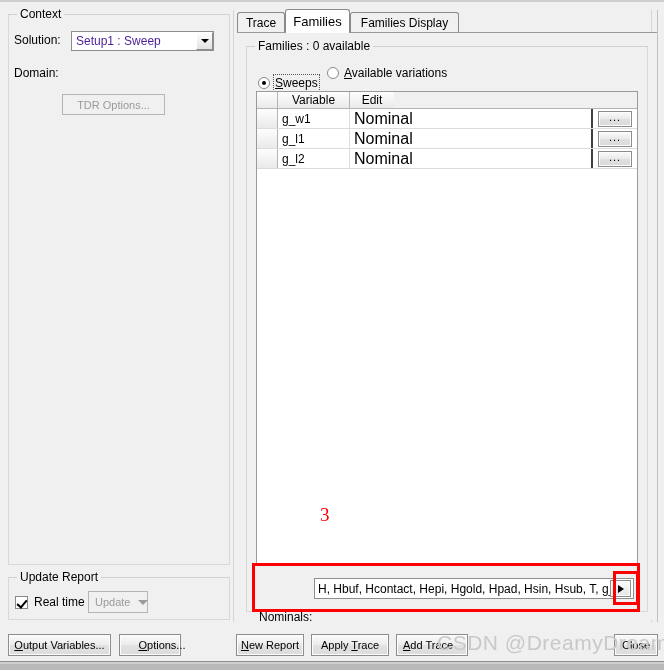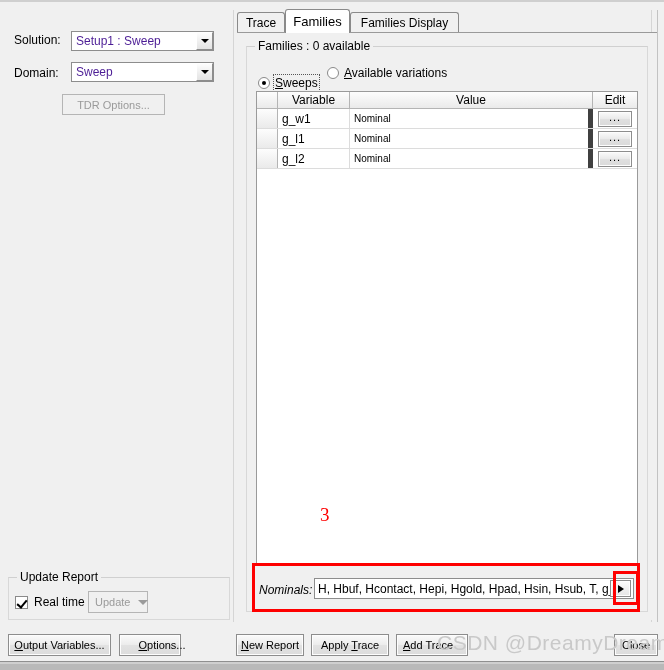--- a/index.html
+++ b/index.html
@@ -279,24 +279,24 @@
     box-sizing: border-box;
     border-right: 1px solid #dcdcdc;
     display: flex; align-items: center;
     padding-left: 4px;
     flex: 0 0 auto;
     font-size: 12px;
   }
   .gr-val {
     flex: 1 1 auto;
     box-sizing: border-box;
-    border-right: 5px solid #404040;
+    border-right: 2px solid #404040;
     display: flex; align-items: center;
     padding-left: 4px;
-    font-size: 10px;
+    font-size: 16px;
     overflow: hidden;
   }
   .gr-edit {
     width: 44px;
     flex: 0 0 auto;
     box-sizing: border-box;
     display: flex;
     align-items: center;
     justify-content: center;
   }
@@ -350,38 +350,35 @@
     position: absolute;
     width: 1px;
     background: #d5d5d5;
   }
 </style>
 </head>
 <body>
 
 <div id="root">
 
+  <div class="groupbox" style="left:8px; top:14px; width:222px; height:551px;">
+    <span class="gb-title">Context</span>
+  </div>
 
   <span class="label" style="left:14px; top:33px;">Solution:</span>
 
   <div class="combo" style="left:71px; top:31px; width:143px; height:20px;">
     <span class="combo-text">Setup1 : Sweep</span>
     <span class="combo-btn">
       <span class="arrow-down"></span>
     </span>
   </div>
 
   <span class="label" style="left:14px; top:66px;">Domain:</span>
 
-  <div class="combo" style="left:71px; top:62px; width:143px; height:20px;">
-    <span class="combo-text">Sweep</span>
-    <span class="combo-btn">
-      <span class="arrow-down"></span>
-    </span>
-  </div>
 
   <div class="btn disabled" style="left:62px; top:94px; width:103px; height:21px;">TDR Options...</div>
 
   <div class="groupbox" style="left:8px; top:577px; width:222px; height:43px;">
     <span class="gb-title">Update Report</span>
   </div>
 
   <div class="checkbox checked" style="left:15px; top:595px;">
     <span class="box"></span>
     <span>Real time</span>
@@ -429,21 +426,20 @@
   <div class="radio" style="left:327px; top:66px;">
     <span class="dot"></span>
     <span class="rlabel"><span class="u">A</span>vailable variations</span>
   </div>
 
   <div class="grid" style="left:256px; top:91px; width:382px; height:474px;">
 
     <div class="grid-header">
       <div class="gh-cell" style="width:21px; flex:0 0 auto;"></div>
       <div class="gh-cell" style="width:72px; flex:0 0 auto;">Variable</div>
-      <div class="gh-cell" style="flex:1 1 auto;">Value</div>
       <div class="gh-cell" style="width:44px; flex:0 0 auto; border-right:none;">Edit</div>
     </div>
 
     <div class="grid-row">
       <div class="gr-sel"></div>
       <div class="gr-var">g_w1</div>
       <div class="gr-val">Nominal</div>
       <div class="gr-edit">
         <span class="ellipsis-btn">...</span>
       </div>
@@ -461,21 +457,21 @@
     <div class="grid-row">
       <div class="gr-sel"></div>
       <div class="gr-var">g_l2</div>
       <div class="gr-val">Nominal</div>
       <div class="gr-edit">
         <span class="ellipsis-btn">...</span>
       </div>
     </div>
   </div>
 
-  <span class="label" style="left:259px; top:583px;font-style:italic;">Nominals:</span>
+  <span class="label" style="left:259px; top:610px;">Nominals:</span>
 
   <div class="textbox" style="left:314px; top:578px; width:320px; height:21px;">
     <span class="tb-text">H, Hbuf, Hcontact, Hepi, Hgold, Hpad, Hsin, Hsub, T, g_ang, g_</span>
     <span style="flex:0 0 auto;width:21px;height:17px;margin-right:2px;box-sizing:border-box;
                  background:linear-gradient(#fbfbfb,#e6e6e6);border:1px solid #8d8d8d;
                  box-shadow:inset 0 0 0 1px #fdfdfd;display:flex;align-items:center;justify-content:center;">
       <span class="arrow-right"></span>
     </span>
   </div>
 

